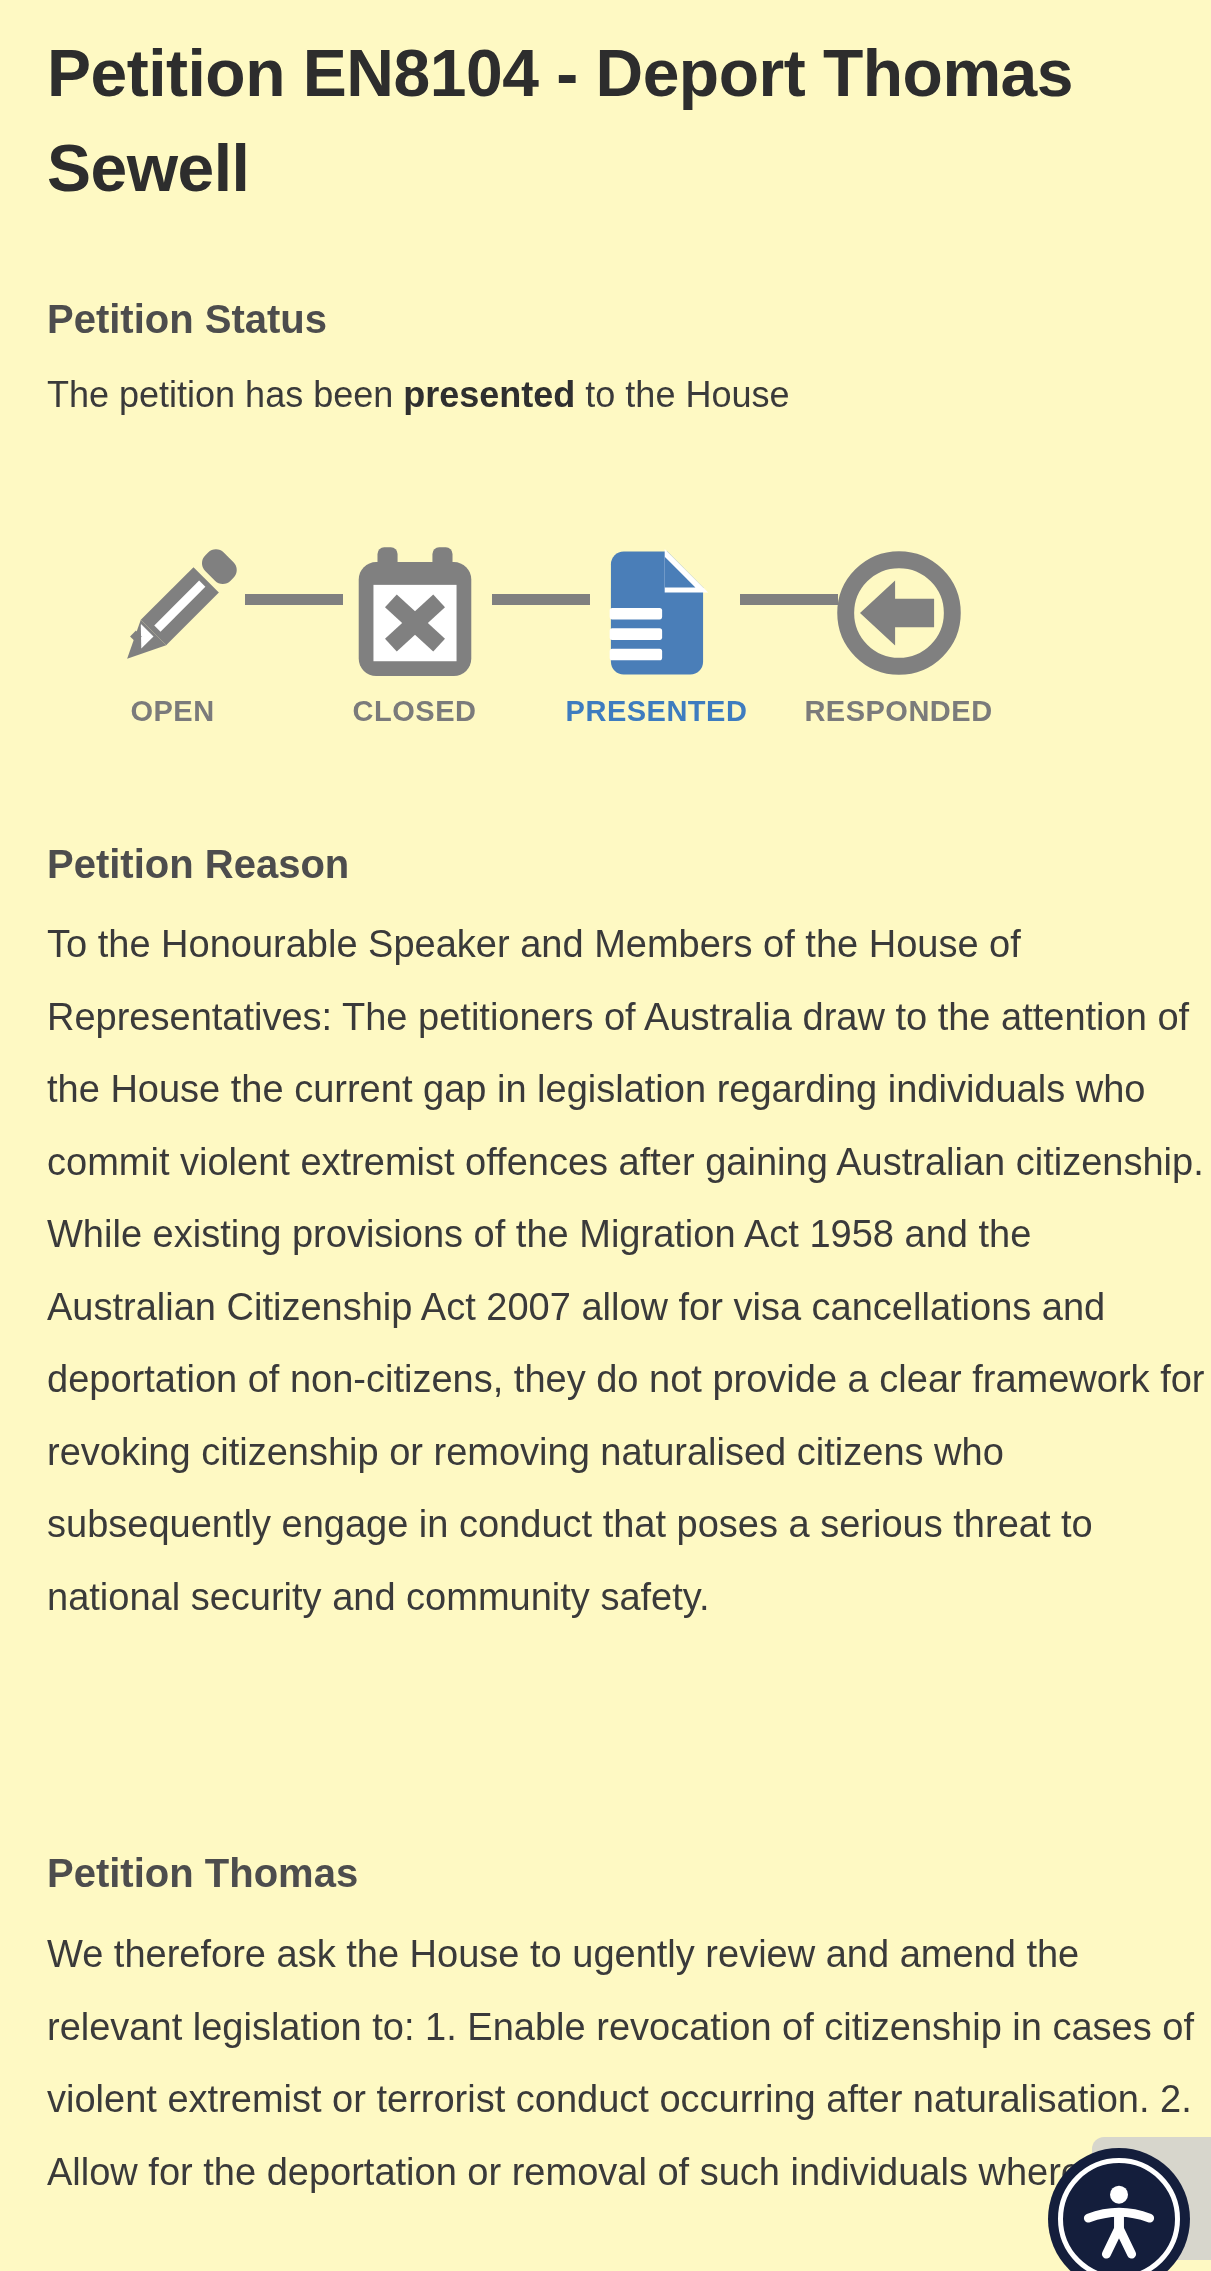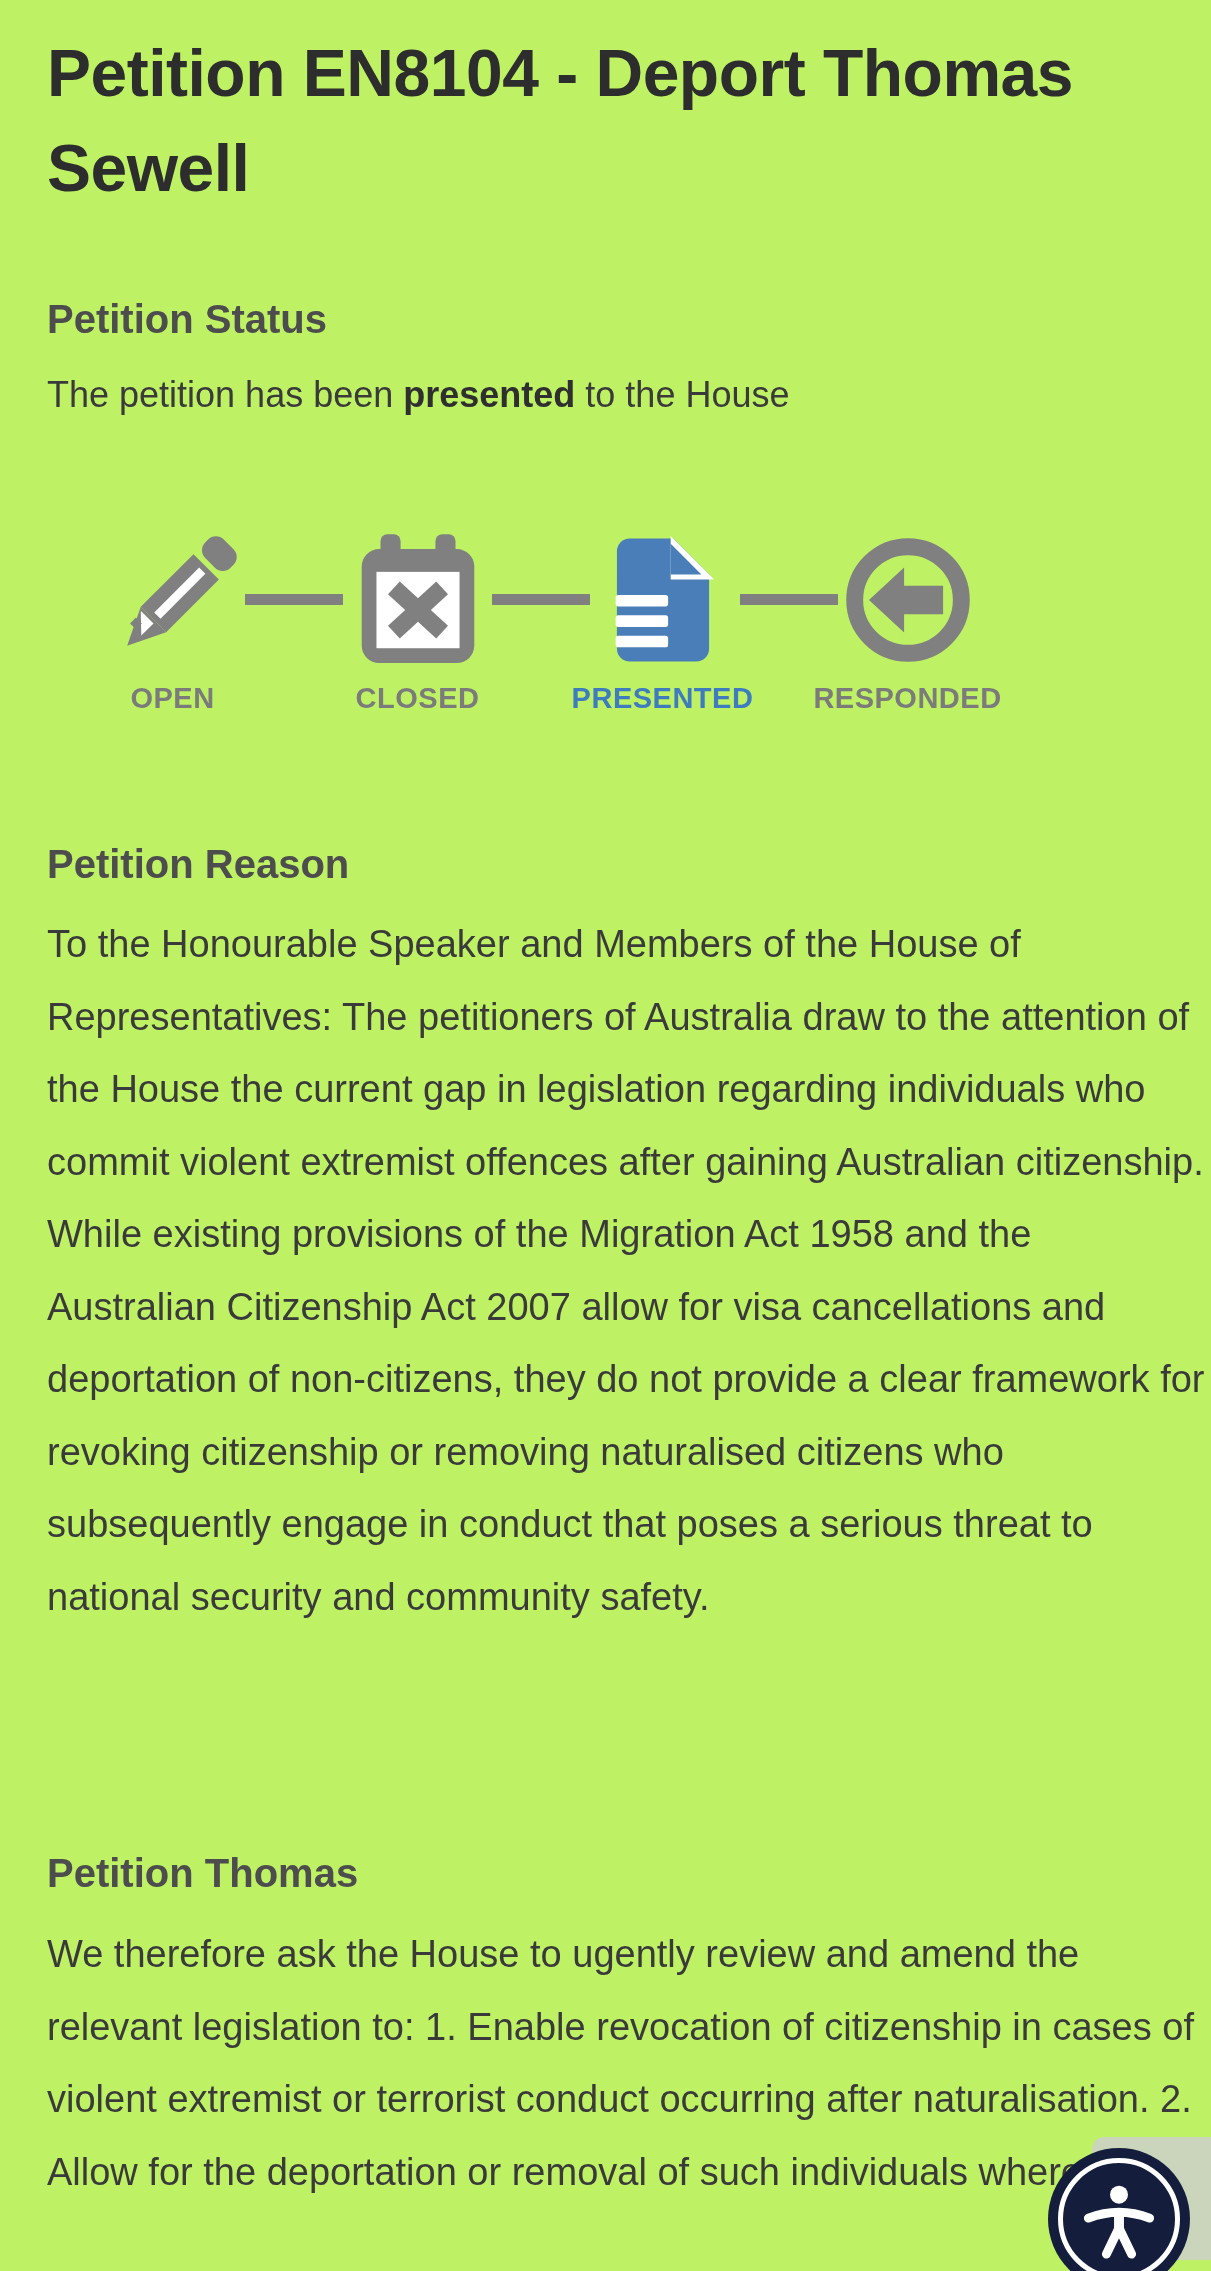--- a/index.html
+++ b/index.html
@@ -7,21 +7,21 @@
     --label-blue:#3e7cbf;
     --icon-gray:#808080;
     --label-gray:#7b7b7b;
     --widget-navy:#141e3c;
   }
   html,body{margin:0;padding:0;background:#fff;}
   .page{
     position:relative;
     width:1211px;height:2271px;
     overflow:hidden;
-    background:#bef264;
+    background:#fef9c3;
     font-family:"Liberation Sans","DejaVu Sans",sans-serif;
   }
   .page-title{
     position:absolute;left:47px;top:26px;width:1160px;
     font-size:66px;line-height:95px;font-weight:700;
     color:#2d2d2d;letter-spacing:-0.5px;margin:0;
   }
   .section-heading{
     position:absolute;left:47px;width:1160px;
     font-size:40px;line-height:62px;font-weight:700;
@@ -38,22 +38,22 @@
   .body-text{
     position:absolute;left:47px;width:1160px;
     font-size:38px;line-height:72.5px;color:#3a3a3a;
     margin:0;
   }
   .reason-body{top:908px;}
   .request-body{top:1918px;}
 
   
   .steps-row{
-    position:absolute;left:60px;top:524px;width:960px;height:212px;
-    display:flex;justify-content:space-between;
+    position:absolute;left:60px;top:537px;width:960px;height:212px;
+    display:flex;gap:17px;
   }
   .step{
     width:225px;display:flex;flex-direction:column;align-items:center;
   }
   .step .icon-box{
     height:152px;display:flex;align-items:center;justify-content:center;
   }
   .step .step-label{
     margin-top:6px;
     font-size:29px;font-weight:700;letter-spacing:0.5px;

